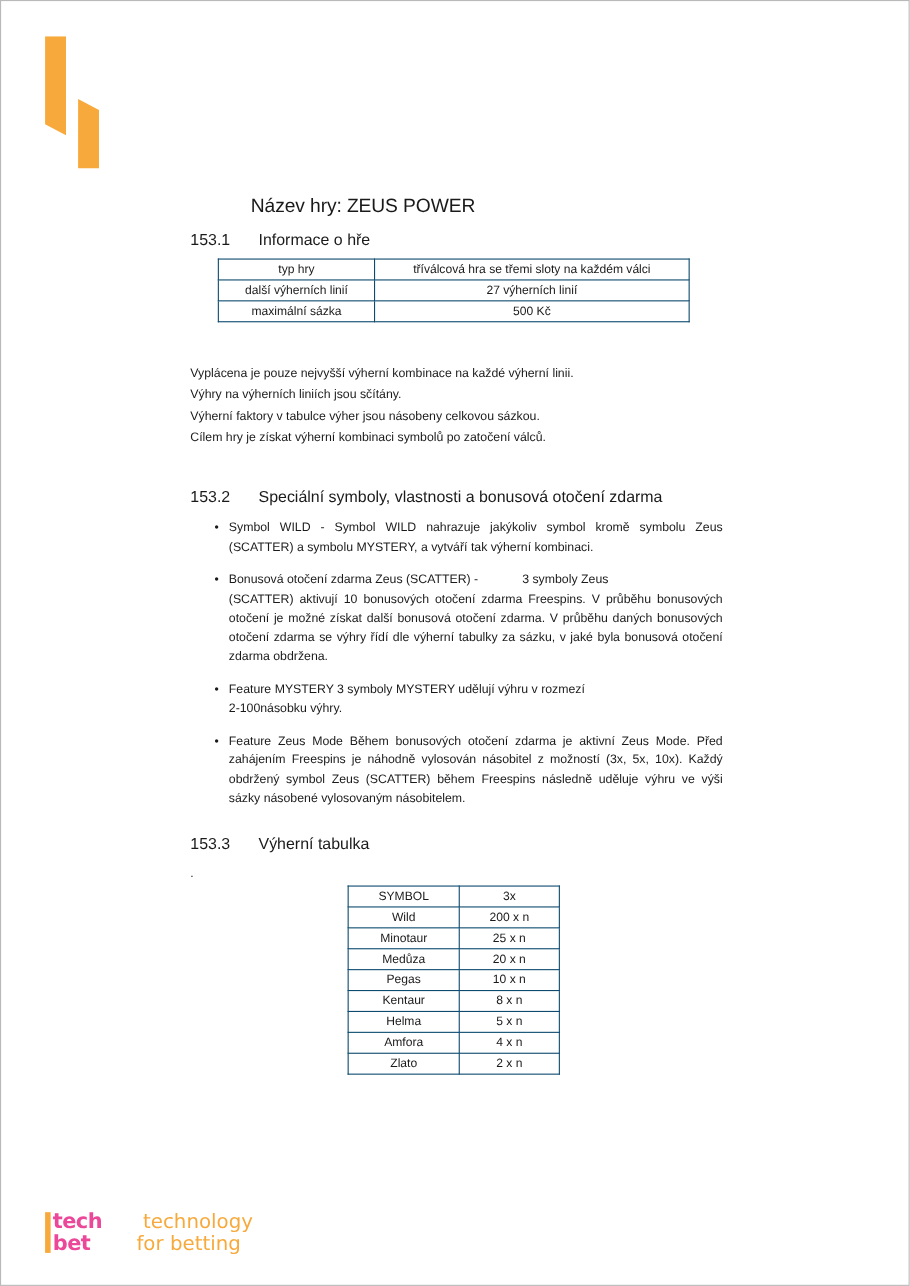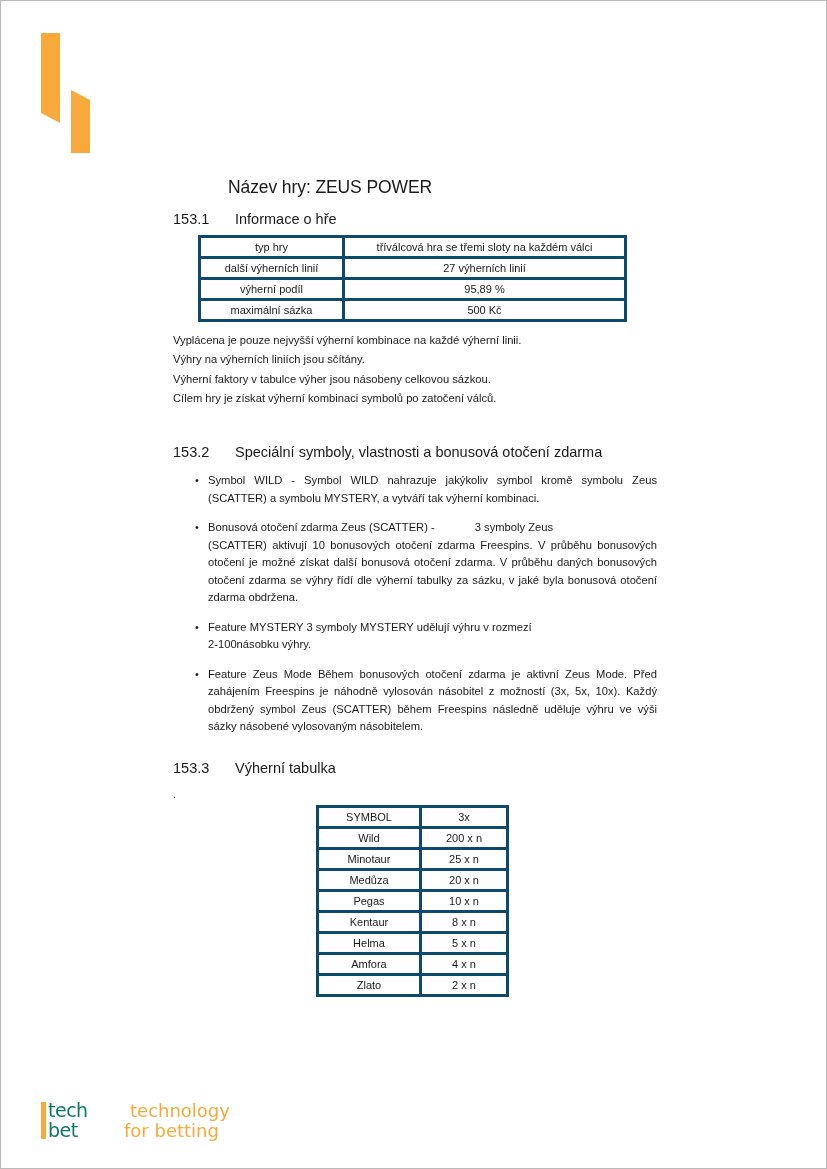--- a/index.html
+++ b/index.html
@@ -18,21 +18,21 @@
       font-size: 17.5px; letter-spacing: -0.1px; white-space: nowrap;
     }
     .heading {
       position: absolute; left: 173px; font-size: 14.5px; white-space: nowrap;
     }
     .heading .num { display: inline-block; width: 62px; }
     table.grid {
       position: absolute; border-collapse: collapse; font-size: 11px;
     }
     table.grid td {
-      border: 3px solid #0c4a6e; text-align: center; padding: 0; height: 18px;
+      border: 1px solid #0c4a6e; text-align: center; padding: 0; height: 18px;
       line-height: 18px; white-space: nowrap;
     }
     .info-table { left: 198px; top: 235px; width: 429px; }
     .info-table td.k { width: 141px; }
     .paytable { left: 316px; top: 805px; width: 193px; }
     .paytable td.k { width: 100px; }
     .lines {
       position: absolute; left: 173px; top: 331px; font-size: 11.2px;
       line-height: 19.3px; white-space: nowrap;
     }
@@ -45,21 +45,21 @@
     .bullets li::before {
       content: "•"; position: absolute; left: 2px; top: 0; font-size: 11px;
     }
     .bullets li.nojust { text-align: left; }
     .dot { position: absolute; left: 173px; top: 788px; font-size: 11px; }
     .footer-logo { position: absolute; left: 40px; top: 1099px; height: 46px; width: 200px; }
     .footer-logo .bar {
       position: absolute; left: 1px; top: 3px; width: 5px; height: 37px; background: #f7a93b;
     }
     .footer-logo .tech, .footer-logo .bet {
-      position: absolute; left: 8px; font-weight: normal; font-size: 19px; color: #0f766e;
+      position: absolute; left: 8px; font-weight: bold; font-size: 19px; color: #ec4899;
       font-family: "DejaVu Sans", sans-serif; letter-spacing: -0.5px;
     }
     .footer-logo .tech { top: 0px; }
     .footer-logo .bet { top: 20px; }
     .footer-logo .t1, .footer-logo .t2 {
       position: absolute; left: 67px; font-size: 18px; color: #f7a93b;
       font-family: "DejaVu Sans", sans-serif; font-weight: normal; white-space: nowrap; margin-left: 23px;
     }
     .footer-logo .t1 { top: 1px; }
     .footer-logo .t2 { top: 21px; left: 61px; }
@@ -82,24 +82,20 @@
 
 <table class="grid info-table">
   <tbody>
     <tr>
       <td class="k">typ hry</td>
       <td>tříválcová hra se třemi sloty na každém válci</td>
     </tr>
     <tr>
       <td class="k">další výherních linií</td>
       <td>27 výherních linií</td>
-    </tr>
-    <tr>
-      <td class="k">výherní podíl</td>
-      <td>95,89 %</td>
     </tr>
     <tr>
       <td class="k">maximální sázka</td>
       <td>500 Kč</td>
     </tr>
   </tbody>
 </table>
 
 <div class="lines">
   <div>Vyplácena je pouze nejvyšší výherní kombinace na každé výherní linii.</div>

